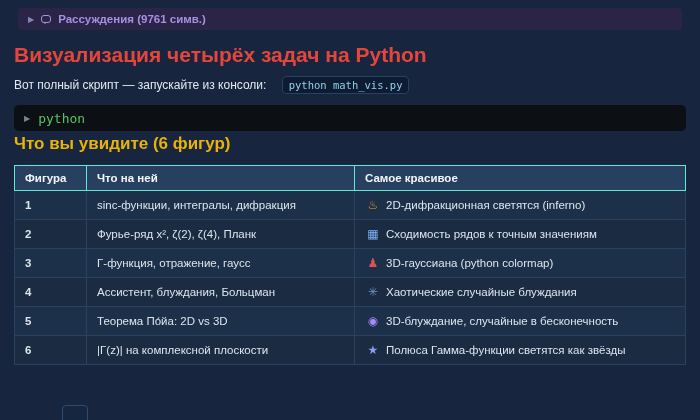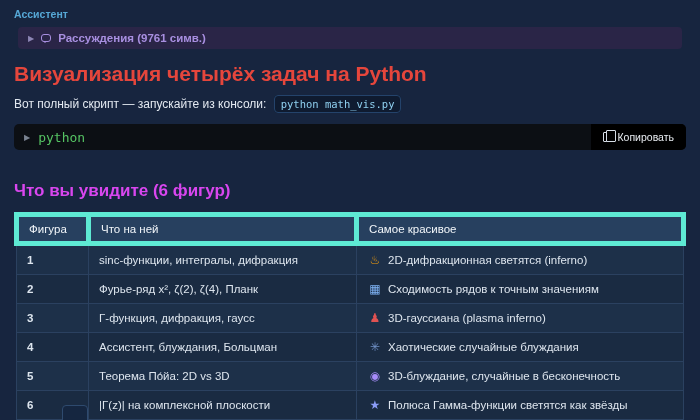--- a/index.html
+++ b/index.html
@@ -30,32 +30,32 @@
     display: inline-block; width: 10px; height: 8px;
     border: 1.5px solid #a88fe0; border-radius: 3px; position: relative;
   }
   .bubble-icon::after {
     content: ""; position: absolute; left: 1px; bottom: -4px;
     border: 2px solid transparent; border-top-color: #a88fe0;
   }
   .reasoning .rlabel { color: #a88fe0; font-size: 11.5px; font-weight: bold; }
 
   h1 { color: #e5463c; font-size: 21px; line-height: 26px; margin: 4px 0 9px; font-weight: bold; }
-  h2 { color: #d946ef; font-size: 17px; line-height: 22px; margin: 30px 0 10px; font-weight: bold; }
+  h2 { color: #eab308; font-size: 17px; line-height: 22px; margin: 2px 0 10px; font-weight: bold; }
 
   .intro { font-size: 12px; line-height: 16px; color: #e3e9f1; }
   .inline-code {
     font-family: "DejaVu Sans Mono", monospace;
     font-size: 10.5px;
     color: #8fd0f0;
     background: #0f1b30;
     border: 1px solid #24436b;
     border-radius: 4px;
     padding: 2px 6px;
-    margin-left: 4px;
+    margin-left: 12px;
     white-space: nowrap;
   }
 
   .codebar {
     margin-top: 12px;
     background: #0c0f14;
     border-radius: 5px;
     height: 26px;
     display: flex; align-items: center; justify-content: space-between;
     padding: 0 0 0 10px;
@@ -92,23 +92,23 @@
   table.figures {
     width: 100%;
     border-collapse: collapse;
     font-size: 11.5px;
     border: 1px solid #2b4160;
   }
   table.figures th {
     background: #27405f;
     color: #f2f6fa;
     text-align: left;
-    font-weight: normal;
+    font-weight: bold;
     padding: 6px 10px;
-    border: 5px solid #5eead4;
+    border: 1px solid #5eead4;
   }
   table.figures td {
     padding: 7px 10px;
     border: 1px solid #2b4160;
     color: #dde5ee;
     vertical-align: middle;
   }
   table.figures tr:nth-child(odd) td  { background: #1d3049; }
   table.figures tr:nth-child(even) td { background: #1a2b42; }
   col.c-num { width: 72px; }
@@ -130,44 +130,39 @@
     background: #152640;
     border: 1px solid #2e4a6e;
     border-radius: 4px;
   }
 </style>
 </head>
 <body>
 
 <div class="page">
 
-  <div class="assistant-label">Ассистент</div>
 
   <div class="reasoning">
     <span class="chev">▶</span>
     <span class="bubble-icon"></span>
     <span class="rlabel">Рассуждения (9761 симв.)</span>
   </div>
 
   <h1>Визуализация четырёх задач на Python</h1>
 
   <p class="intro">
     <span>Вот полный скрипт — запускайте из консоли:</span>
     <code class="inline-code">python math_vis.py</code>
   </p>
 
   <div class="codebar">
     <span class="left">
       <span class="chev">▶</span>
       <span class="lang">python</span>
     </span>
-    <button class="copy-btn">
-      <span class="clipboard-icon"></span>
-      <span>Копировать</span>
-    </button>
   </div>
 
   <h2>Что вы увидите (6 фигур)</h2>
 
   <table class="figures">
     <colgroup>
         <col class="c-num">
         <col class="c-topic">
         <col>
       </colgroup>
@@ -188,23 +183,23 @@
       </tr>
       <tr>
         <td class="num">2</td>
         <td>Фурье-ряд x², ζ(2), ζ(4), Планк</td>
         <td>
           <span class="cell-icon ic-1">▦</span><span>Сходимость рядов к точным значениям</span>
         </td>
       </tr>
       <tr>
         <td class="num">3</td>
-        <td>Γ-функция, дифракция, гаусс</td>
-        <td>
-          <span class="cell-icon ic-2">♟</span><span>3D-гауссиана (plasma inferno)</span>
+        <td>Γ-функция, отражение, гаусс</td>
+        <td>
+          <span class="cell-icon ic-2">♟</span><span>3D-гауссиана (python colormap)</span>
         </td>
       </tr>
       <tr>
         <td class="num">4</td>
         <td>Ассистент, блуждания, Больцман</td>
         <td>
           <span class="cell-icon ic-3">✳</span><span>Хаотические случайные блуждания</span>
         </td>
       </tr>
       <tr>

